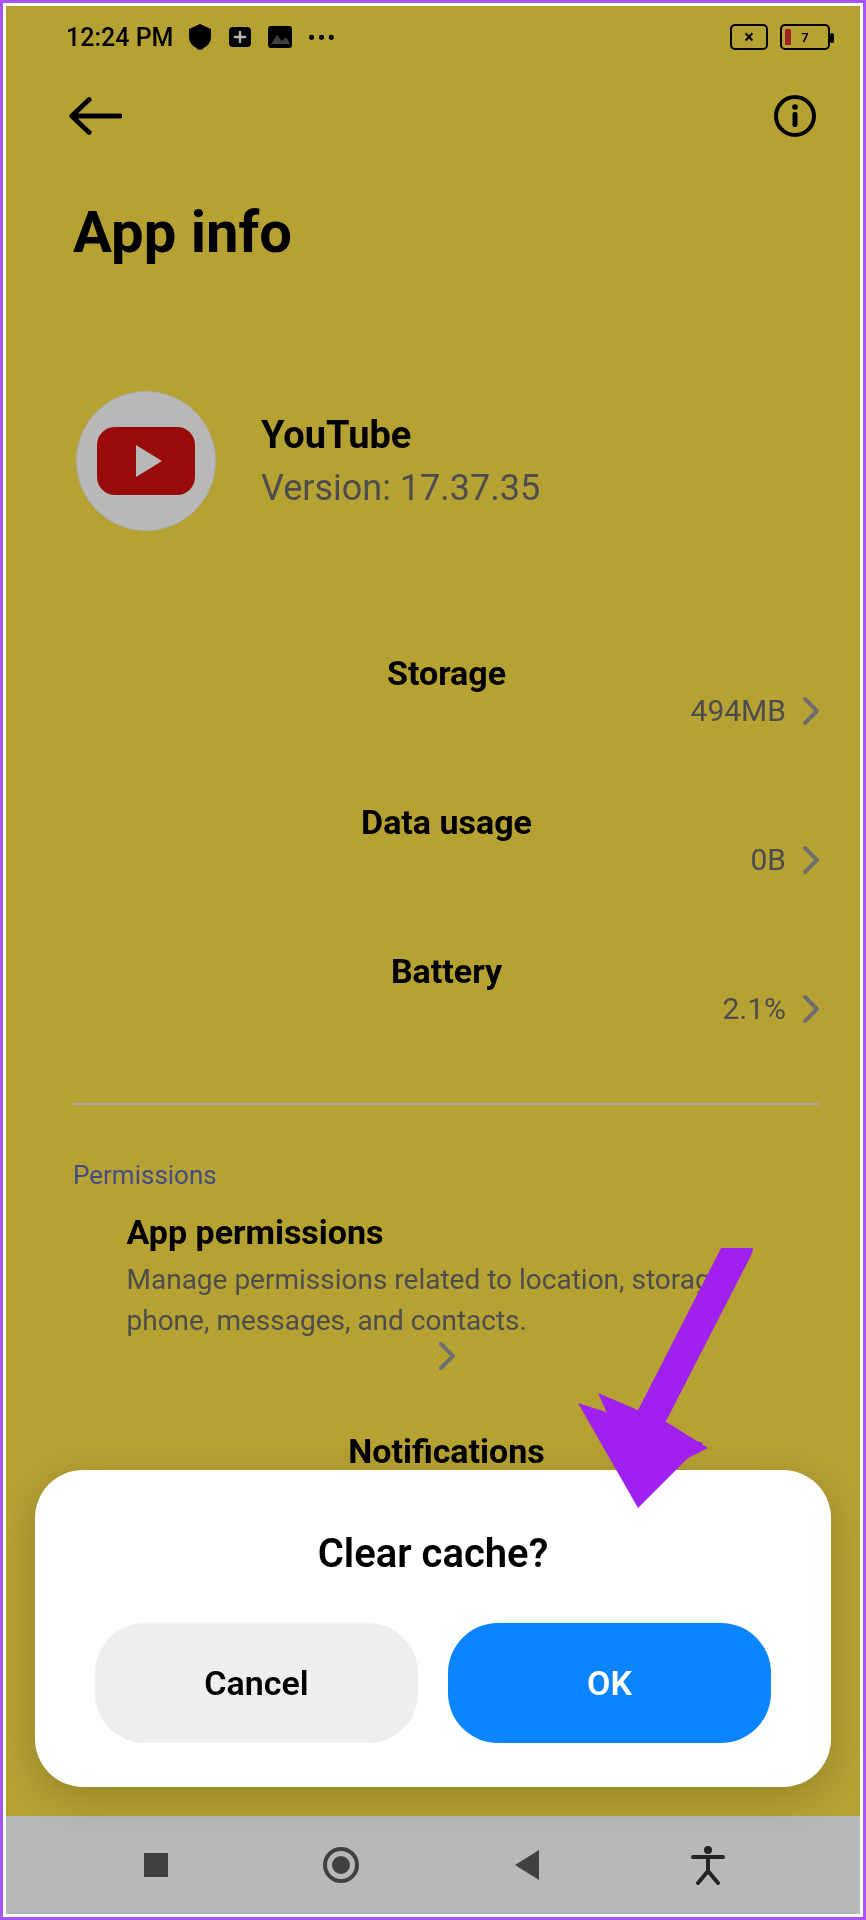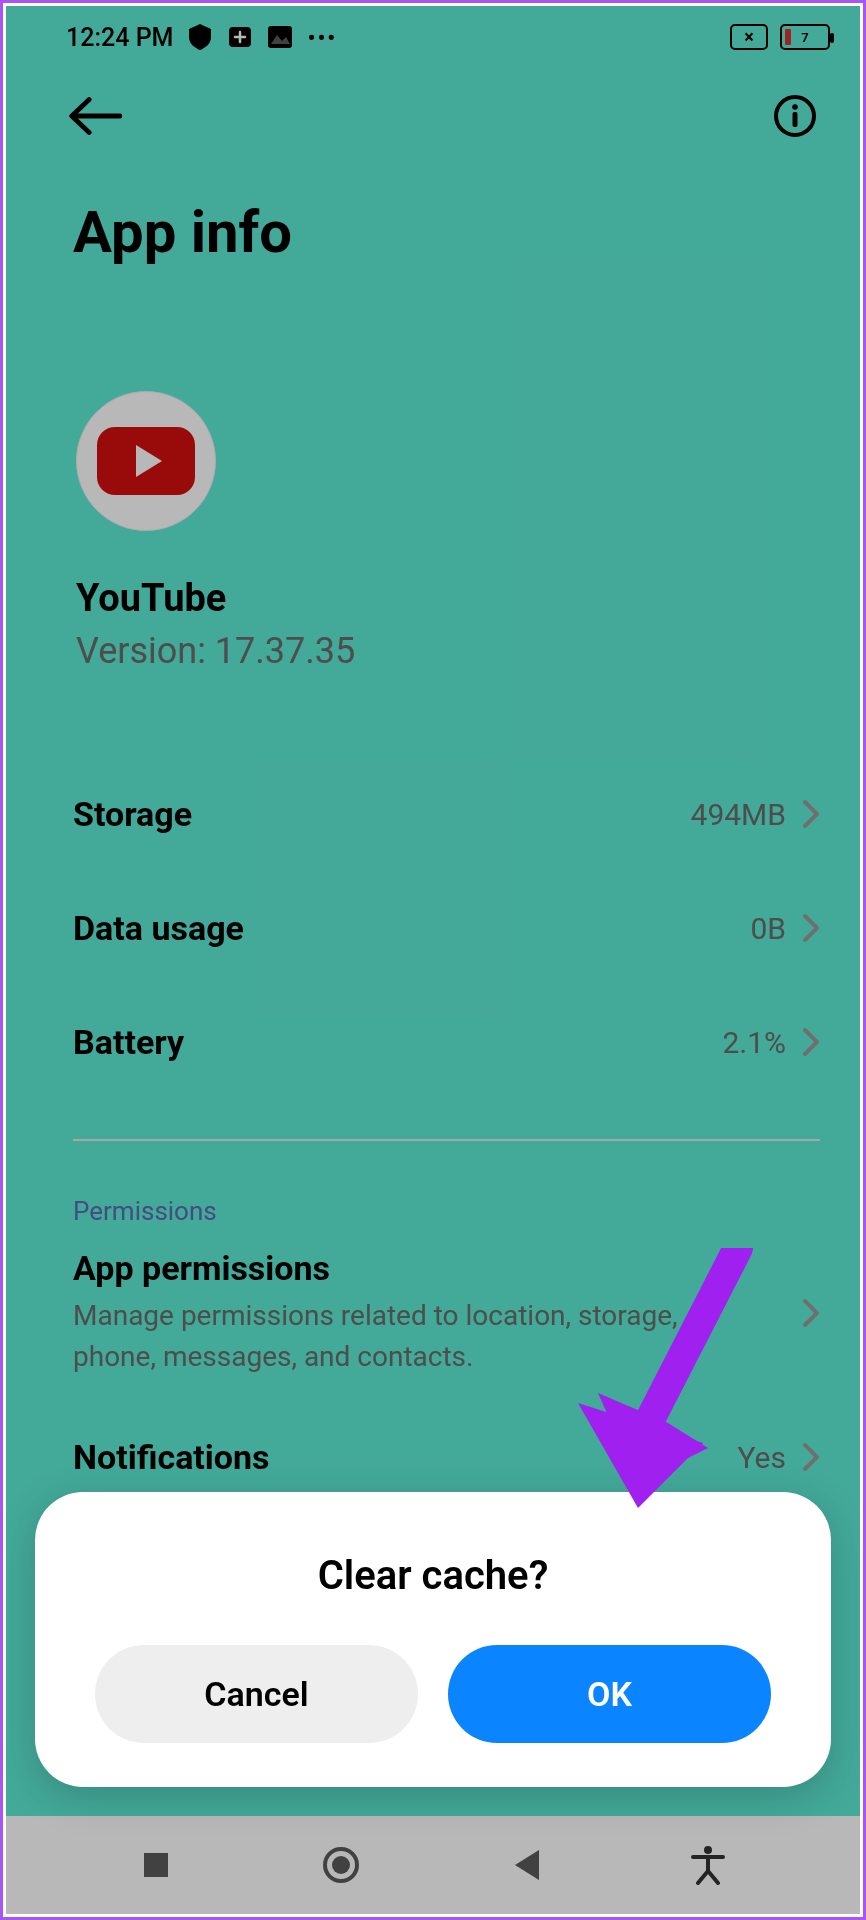--- a/index.html
+++ b/index.html
@@ -12,21 +12,21 @@
     }
     .scrim {
       position: absolute;
       inset: 3px;
       background: rgba(0,0,0,0.28);
       z-index: 5;
     }
     .screen {
       position: absolute;
       inset: 3px;
-      background: #5eead4;
+      background: #fde047;
       display: flex;
       flex-direction: column;
     }
     
     .status-bar {
       height: 62px;
       display: flex;
       align-items: center;
       padding: 0 30px 0 60px;
       font-size: 25px;
@@ -49,24 +49,23 @@
     
     .page-title {
       font-size: 58px;
       font-weight: 700;
       color: #000;
       padding: 35px 0 10px 67px;
     }
     
     .app-row {
       display: flex;
-      align-items: flex-start;
+      align-items: center;
       padding: 115px 60px 30px 70px;
       gap: 45px;
-      flex-direction: column;
     }
     .app-icon {
       width: 140px; height: 140px;
       border-radius: 50%;
       background: #fff;
       border: 1px solid #eee;
       display: flex; align-items: center; justify-content: center;
     }
     .yt-rect {
       width: 98px; height: 68px;
@@ -82,50 +81,51 @@
       margin-left: 6px;
     }
     .app-meta .app-name { font-size: 38px; font-weight: 700; color:#000; }
     .app-meta .app-version { font-size: 36px; color:#6b6b6b; margin-top: 10px; }
     
     .list { padding: 55px 40px 0 67px; }
     .row {
       display: flex;
       align-items: center;
       padding: 37px 0;
+      flex-direction: column;
     }
     .row-title { font-size: 34px; font-weight: 700; color:#000; }
     .row-right { margin-left: auto; display:flex; align-items:center; gap:16px; }
     .row-value { font-size: 30px; color:#6b6b6b; }
     .chevron { color:#9a9a9a; display:flex; align-items:center; }
     .divider { height: 2px; background: #e8e8e8; margin: 40px 0 0 0; }
     .section-label { font-size: 26px; color:#5f6ab5; padding: 55px 0 22px 0; font-weight:400; }
     .perm-desc { font-size: 28px; color:#6b6b6b; line-height: 1.45; max-width: 640px; padding-top:8px;}
-    .perm-wrap { display:flex; align-items:center; padding: 0 0 35px 0;}
+    .perm-wrap { display:flex; align-items:center; padding: 0 0 35px 0; flex-direction: column;}
     
     .dialog {
       position: absolute;
       left: 32px; right: 32px; bottom: 130px;
       background: #fff;
       border-radius: 48px;
       padding: 60px 40px 44px 40px;
       z-index: 10;
       box-shadow: 0 10px 40px rgba(0,0,0,0.18);
     }
     .dialog-title {
       text-align: center;
       font-size: 40px;
       font-weight: 600;
       color:#000;
       margin-bottom: 46px;
     }
     .dialog-buttons { display:flex; gap: 30px; padding: 0 20px;}
     .btn {
       flex:1;
-      height: 98px;
+      height: 120px;
       border-radius: 50px;
       display:flex; align-items:center; justify-content:center;
       font-size: 34px;
       font-weight: 600;
     }
     .btn-cancel { background:#eeeeee; color:#000; }
     .btn-ok { background:#0a84ff; color:#fff; }
     
     .arrow-annot {
       position: absolute;

